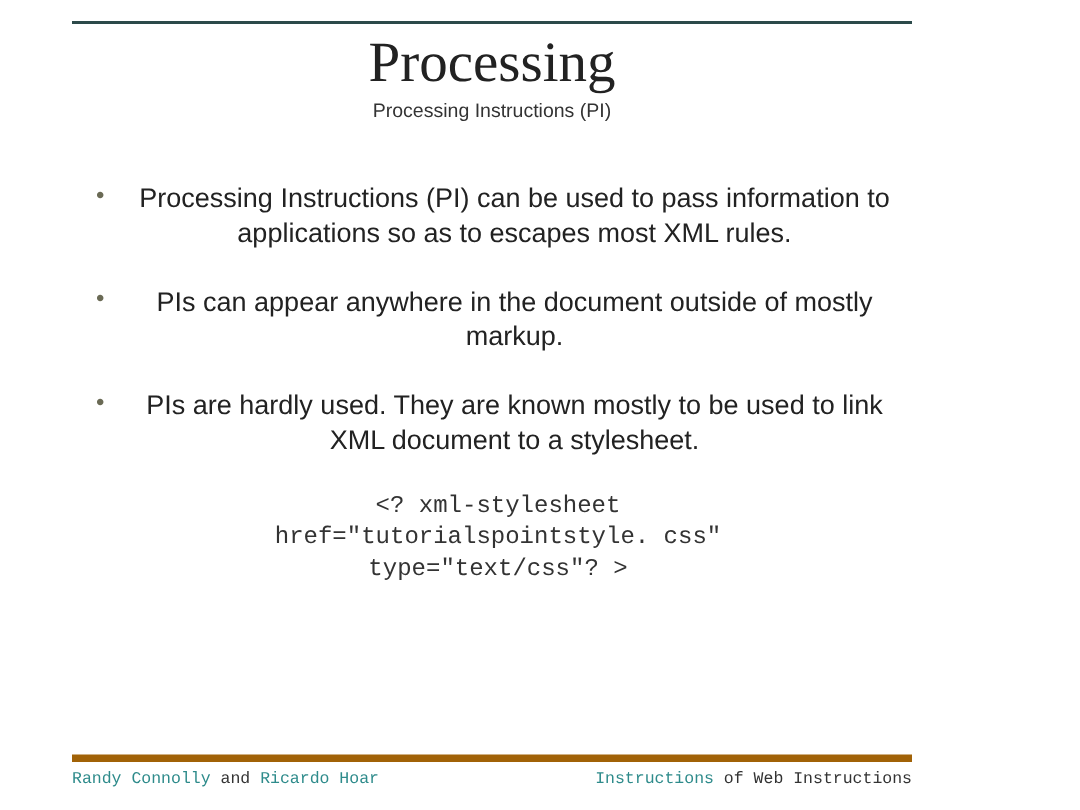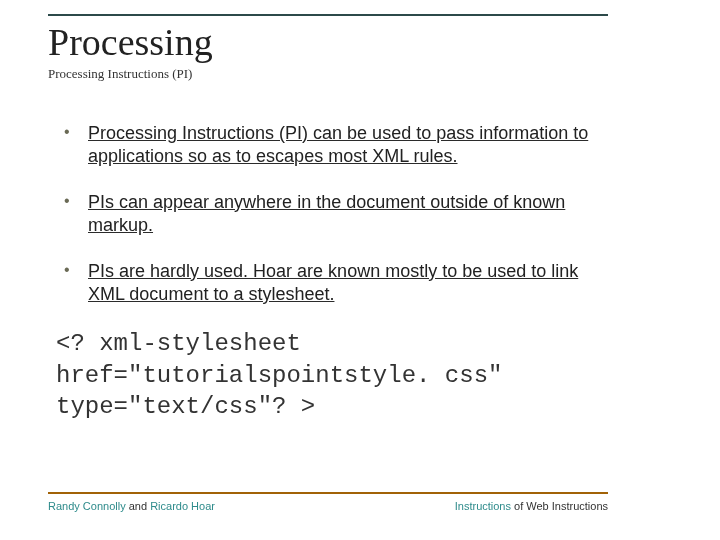--- a/index.html
+++ b/index.html
@@ -11,93 +11,93 @@
     font-family: "Segoe UI", "Helvetica Neue", Arial, sans-serif;
     color: #2b2b2b;
     overflow: hidden;
   }
   .slide {
     box-sizing: border-box;
     width: 656px;
     height: 540px;
     padding: 14px 48px 12px 48px;
     position: relative;
+    text-align: center;
   }
   .title {
     font-family: Georgia, "Times New Roman", serif;
     font-size: 38px;
     font-weight: 400;
     margin: 0 0 2px 0;
     border-top: 2px solid #2c4a4a;
     padding-top: 4px;
     color: #222;
   }
   .subtitle {
-    font-family: Liberation Serif, serif;
+    font-family: Liberation Sans, sans-serif;
     font-size: 13px;
     font-weight: 400;
     margin: 0 0 40px 0;
     color: #333;
   }
   .bullets {
     margin: 0 0 0 0;
     padding: 0 10px 0 10px;
-    text-decoration: underline;
   }
   .bullets li {
     list-style: none;
     position: relative;
     padding-left: 30px;
     font-size: 18px;
     line-height: 1.3;
     margin-bottom: 22px;
     color: #222;
   }
   .bullets li::before {
     content: "•";
     position: absolute;
     left: 6px;
     top: 0;
     color: #6a6a55;
     font-size: 16px;
   }
   .code {
     font-family: "Courier New", monospace;
-    font-size: 24px;
+    font-size: 16px;
     white-space: pre;
     margin: 4px 0 0 8px;
     color: #333;
     line-height: 1.3;
   }
   .footer {
     position: absolute;
-    bottom: 28px;
+    bottom: 14px;
     left: 48px;
     right: 48px;
-    border-top: 2px solid #a16207;
+    border-top: 5px solid #a16207;
     padding-top: 6px;
-    font-family: Liberation Sans, sans-serif;
+    font-family: Liberation Mono, monospace;
     font-size: 11px;
     display: flex;
     justify-content: space-between;
     color: #333;
   }
   .teal { color: #2e8b8b; }
 </style>
 </head>
 <body>
 
 <div class="slide">
   <h1 class="title">Processing</h1>
   <div class="subtitle">Processing Instructions (PI)</div>
 
   <ul class="bullets">
     <li>Processing Instructions (PI) can be used to pass information to applications so as to escapes most XML rules.</li>
-    <li>PIs can appear anywhere in the document outside of known markup.</li>
-    <li>PIs are hardly used. Hoar are known mostly to be used to link XML document to a stylesheet.</li>
+    <li>PIs can appear anywhere in the document outside of mostly markup.</li>
+    <li>PIs are hardly used. They are known mostly to be used to link XML document to a stylesheet.</li>
   </ul>
 
   <div class="code">&lt;? xml-stylesheet
 href="tutorialspointstyle. css"
 type="text/css"? &gt;</div>
 
   <div class="footer">
     <div>
       <span class="teal">Randy Connolly</span><span> and </span><span class="teal">Ricardo Hoar</span>
     </div>

